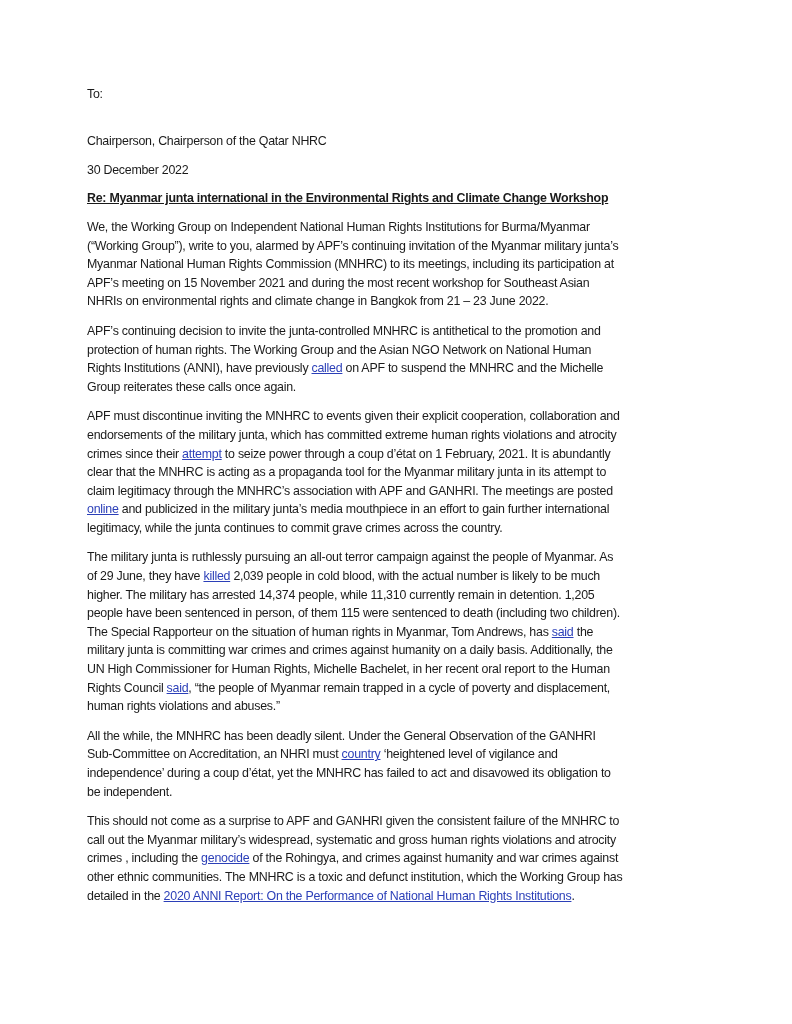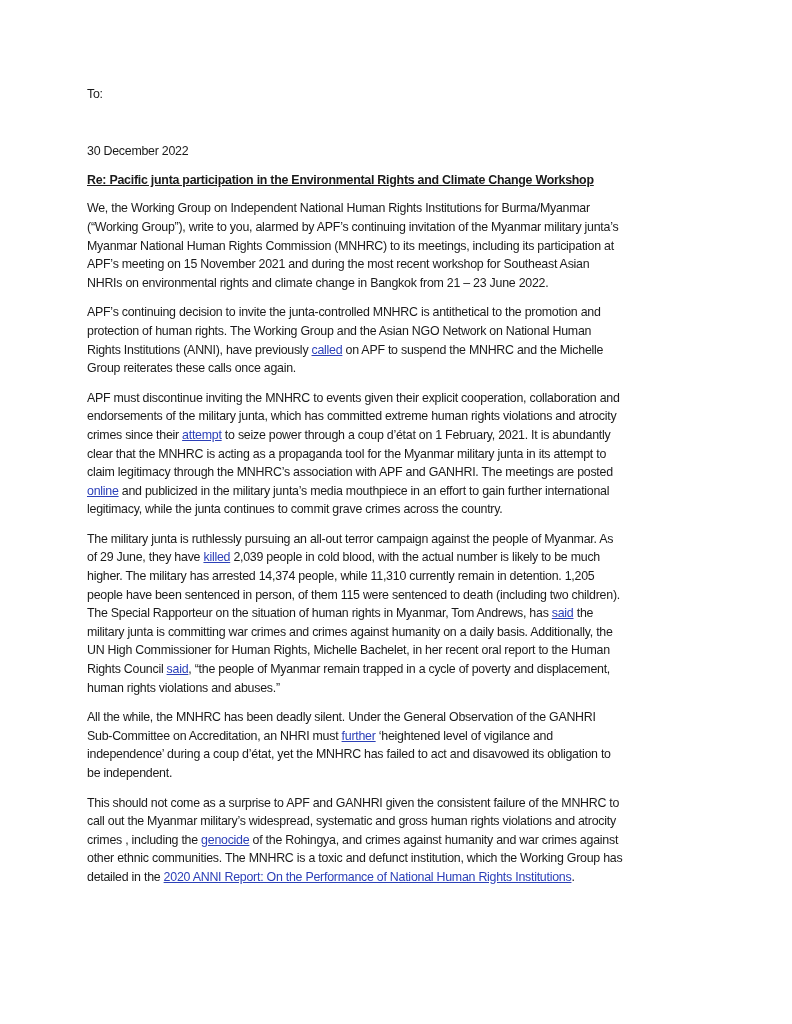--- a/index.html
+++ b/index.html
@@ -23,38 +23,39 @@
   .body-p { margin-bottom: 11px; }
   a.link { color: #2b3fb8; text-decoration: underline; cursor: pointer; }
 </style>
 </head>
 <body>
 
 <div class="page">
   <p class="to">To:</p>
   <p>
     <br>
+    <span>Chairperson, Chairperson of the Qatar NHRC</span>
   </p>
   <p>30 December 2022</p>
-  <p class="re">Re: Pacific junta participation in the Environmental Rights and Climate Change Workshop</p>
+  <p class="re">Re: Myanmar junta international in the Environmental Rights and Climate Change Workshop</p>
 
   <p class="body-p">We, the Working Group on Independent National Human Rights Institutions for Burma/Myanmar (“Working Group”), write to you, alarmed by APF’s continuing invitation of the Myanmar military junta’s Myanmar National Human Rights Commission (MNHRC) to its meetings, including its participation at APF’s meeting on 15 November 2021 and during the most recent workshop for Southeast Asian NHRIs on environmental rights and climate change in Bangkok from 21 – 23 June 2022.</p>
 
   <p class="body-p">
     <span>APF’s continuing decision to invite the junta-controlled MNHRC is antithetical to the promotion and protection of human rights. The Working Group and the Asian NGO Network on National Human Rights Institutions (ANNI), have previously </span><a class="link">called</a><span> on APF to suspend the MNHRC and the Michelle Group reiterates these calls once again.</span>
   </p>
 
   <p class="body-p">
     <span>APF must discontinue inviting the MNHRC to events given their explicit cooperation, collaboration and endorsements of the military junta, which has committed extreme human rights violations and atrocity crimes since their </span><a class="link">attempt</a><span> to seize power through a coup d’état on 1 February, 2021. It is abundantly clear that the MNHRC is acting as a propaganda tool for the Myanmar military junta in its attempt to claim legitimacy through the MNHRC’s association with APF and GANHRI. The meetings are posted </span><a class="link">online</a><span> and publicized in the military junta’s media mouthpiece in an effort to gain further international legitimacy, while the junta continues to commit grave crimes across the country.</span>
   </p>
 
   <p class="body-p">
     <span>The military junta is ruthlessly pursuing an all-out terror campaign against the people of Myanmar. As of 29 June, they have </span><a class="link">killed</a><span> 2,039 people in cold blood, with the actual number is likely to be much higher. The military has arrested 14,374 people, while 11,310 currently remain in detention. 1,205 people have been sentenced in person, of them 115 were sentenced to death (including two children). The Special Rapporteur on the situation of human rights in Myanmar, Tom Andrews, has </span><a class="link">said</a><span> the military junta is committing war crimes and crimes against humanity on a daily basis. Additionally, the UN High Commissioner for Human Rights, Michelle Bachelet, in her recent oral report to the Human Rights Council </span><a class="link">said</a><span>, “the people of Myanmar remain trapped in a cycle of poverty and displacement, human rights violations and abuses.”</span>
   </p>
 
   <p class="body-p">
-    <span>All the while, the MNHRC has been deadly silent. Under the General Observation of the GANHRI Sub-Committee on Accreditation, an NHRI must </span><a class="link">further</a><span> ‘heightened level of vigilance and independence’ during a coup d’état, yet the MNHRC has failed to act and disavowed its obligation to be independent.</span>
+    <span>All the while, the MNHRC has been deadly silent. Under the General Observation of the GANHRI Sub-Committee on Accreditation, an NHRI must </span><a class="link">country</a><span> ‘heightened level of vigilance and independence’ during a coup d’état, yet the MNHRC has failed to act and disavowed its obligation to be independent.</span>
   </p>
 
   <p class="body-p">
     <span>This should not come as a surprise to APF and GANHRI given the consistent failure of the MNHRC to call out the Myanmar military’s widespread, systematic and gross human rights violations and atrocity crimes , including the </span><a class="link">genocide</a><span> of the Rohingya, and crimes against humanity and war crimes against other ethnic communities. The MNHRC is a toxic and defunct institution, which the Working Group has detailed in the </span><a class="link">2020 ANNI Report: On the Performance of National Human Rights Institutions</a><span>.</span>
   </p>
 </div>
 
 </body></html>

